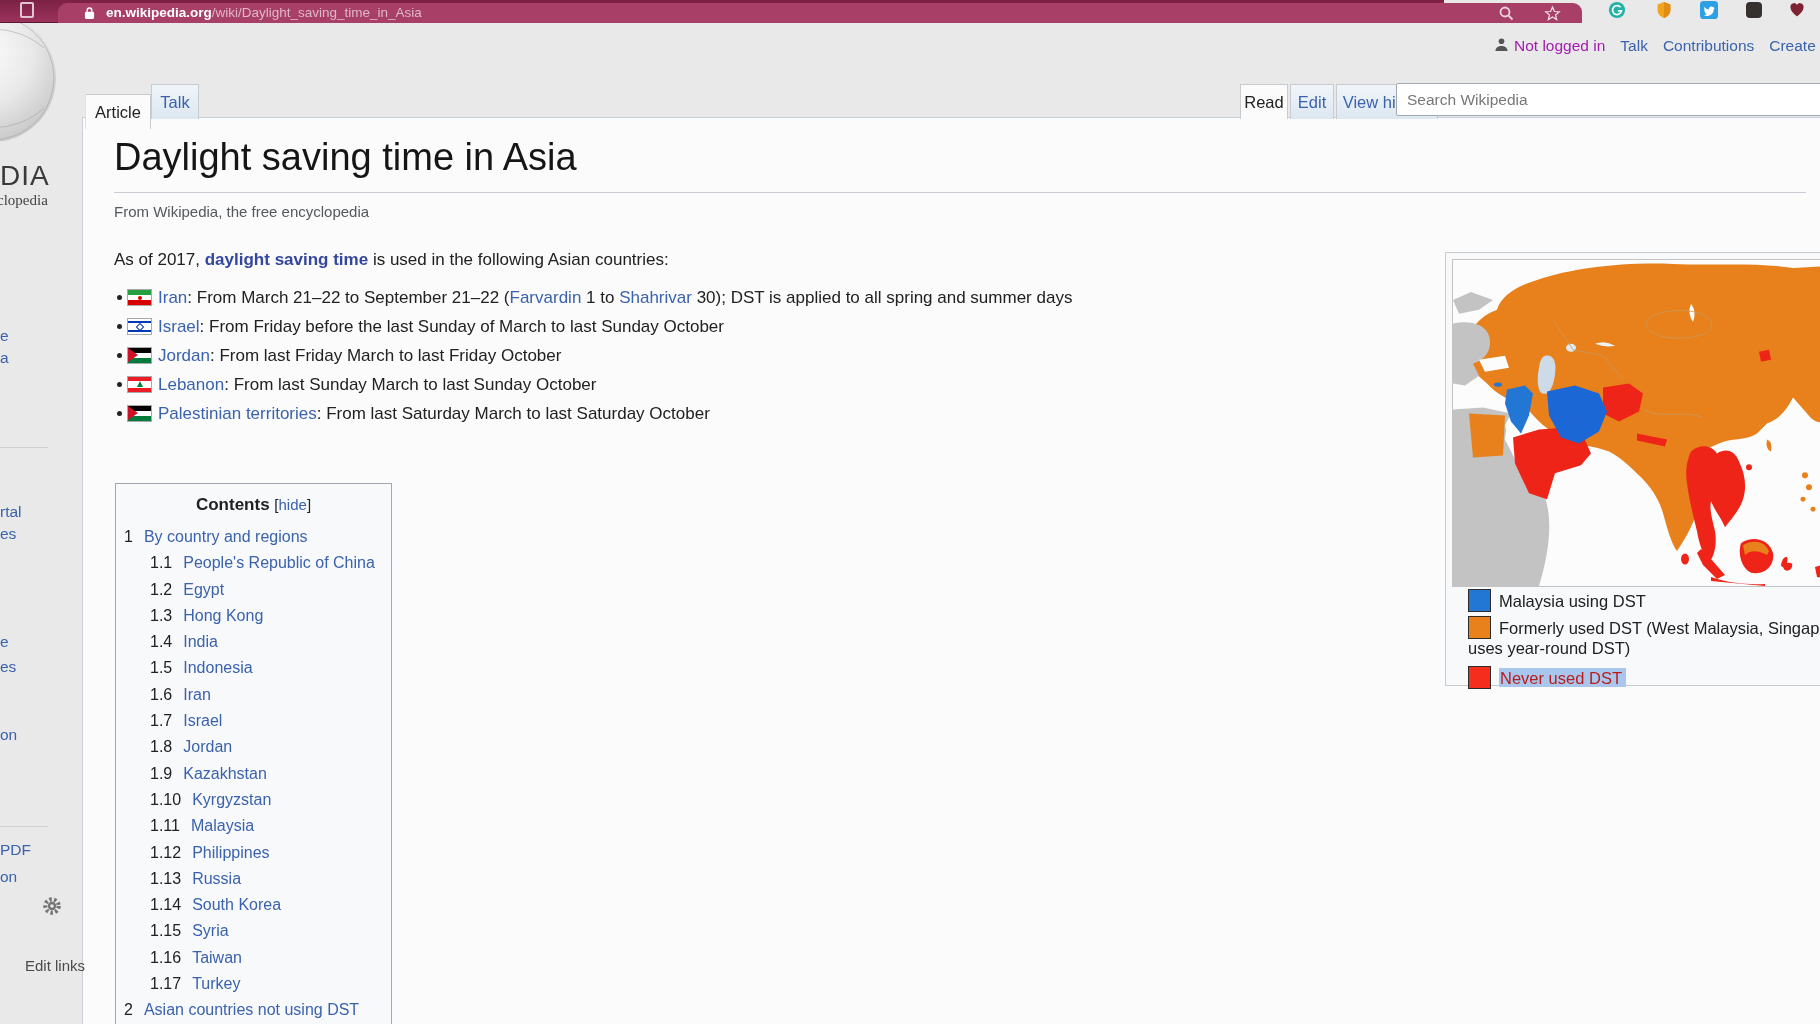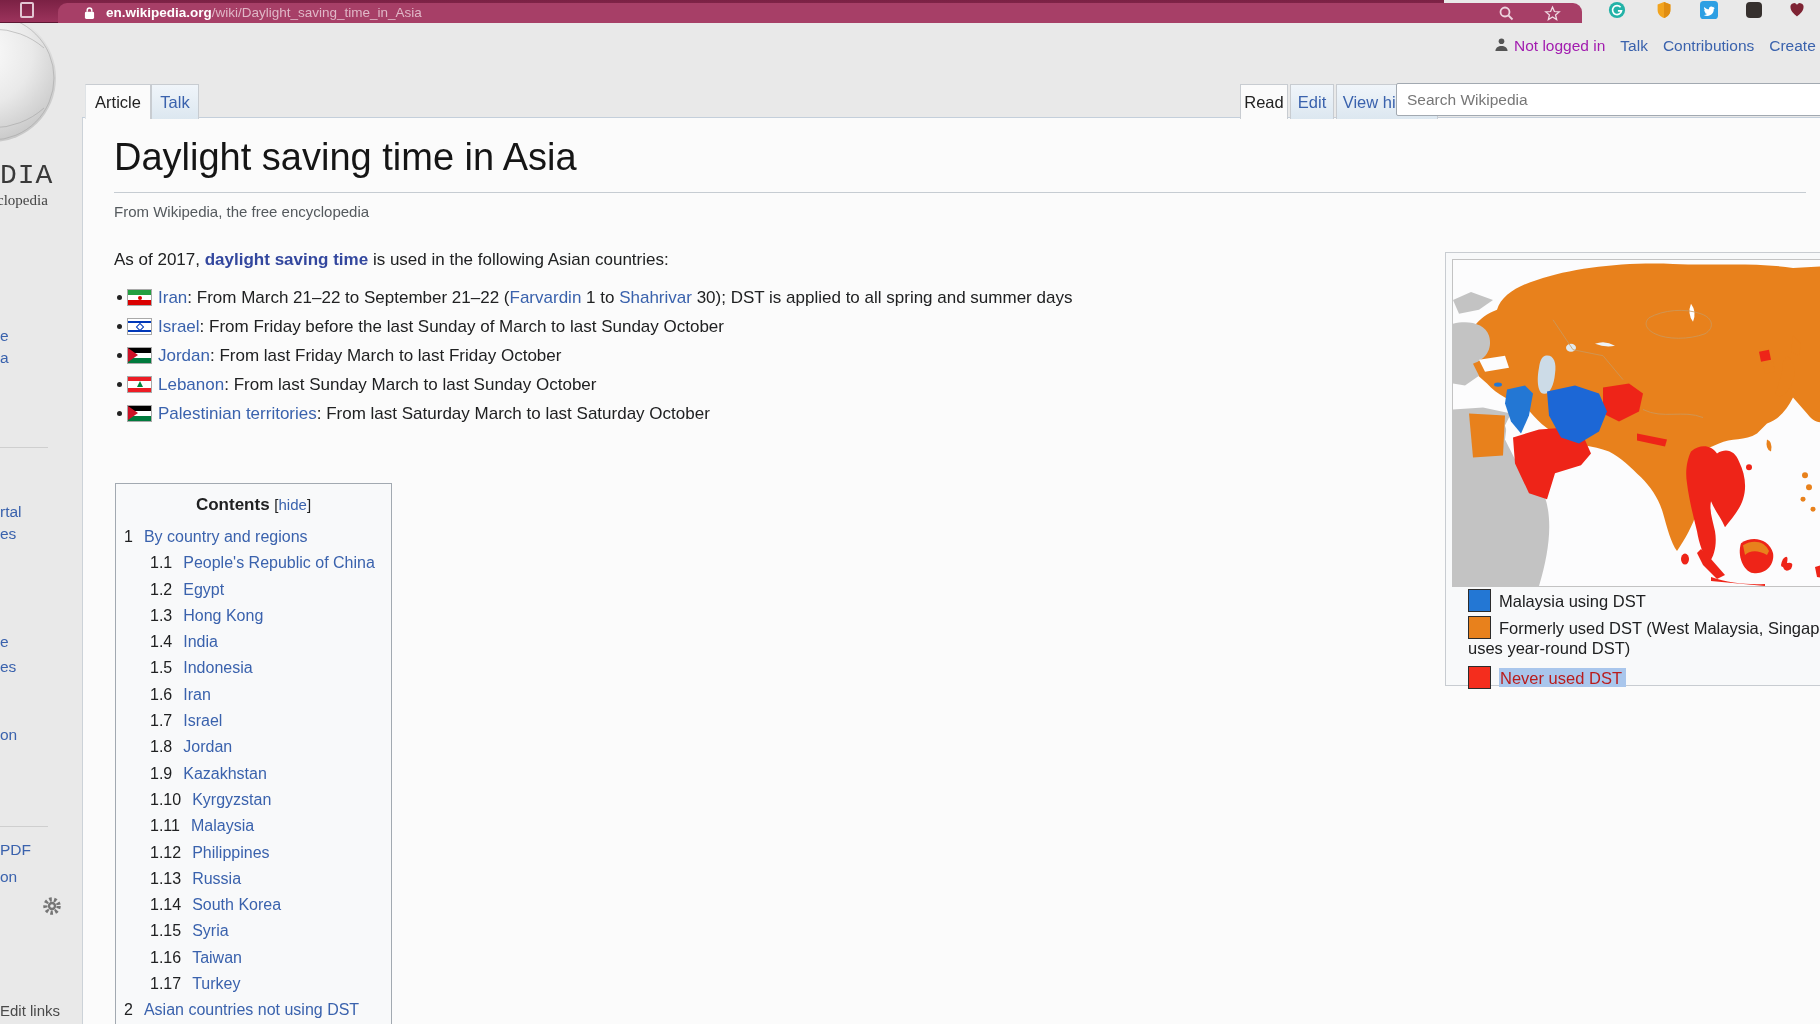--- a/index.html
+++ b/index.html
@@ -19,41 +19,41 @@
   .omni-star{position:absolute;left:1486px;top:2px;}
   .ext{position:absolute;top:1px;width:18px;height:18px;}
   .ext-dark{background:#36302e;border-radius:4px;width:16px;height:16px;top:2px;}
 
   
   .content-bg{position:absolute;left:82px;top:118px;width:1738px;height:906px;background:#fbfbfb;border-left:1px solid #ccd2d8;}
   .tabline{position:absolute;left:82px;top:117px;width:1738px;height:1px;background:#c4cfdb;z-index:2;}
   .globe{position:absolute;left:-72px;top:14px;width:128px;height:128px;border-radius:50%;
          background:radial-gradient(circle at 40% 30%,#fdfdfd,#e9e9e9 45%,#cfcfcf 72%,#b3b3b3);}
   .globe svg{position:absolute;left:0;top:0;}
-  .wordmark{position:absolute;left:0px;top:160px;font-family:Liberation Mono, monospace;font-size:28px;color:#3a3a3a;letter-spacing:1px;}
+  .wordmark{position:absolute;left:0px;top:160px;font-family:Liberation Sans, sans-serif;font-size:28px;color:#3a3a3a;letter-spacing:1px;}
   .wordtag{position:absolute;left:-3px;top:192px;font-family:"Liberation Serif",serif;font-size:15px;color:#444;}
   #sidebar-frags .sb-frag{position:absolute;left:0;font-size:15.5px;}
   #sidebar-frags .sb-plain{color:#4a4a4a;font-size:15px;}
   #sidebar-frags .sb-div{position:absolute;left:0;width:48px;height:1px;background:#cfcfcf;}
   #sidebar-frags .sb-gear{position:absolute;left:42px;}
   .wlink{color:#3a62ad;}
   .boldlink{font-weight:bold;color:#33479e;}
 
   
   .personal{position:absolute;left:1494px;top:36px;height:20px;display:flex;align-items:center;font-size:15.5px;white-space:nowrap;z-index:3;}
   .personal .status{color:#a21caf;margin-left:5px;}
   .personal .plink{margin-left:15px;}
 
   
   .tab{position:absolute;top:84px;height:35px;box-sizing:border-box;text-align:center;
        padding-top:8px;font-size:16.5px;z-index:3;border:1px solid #c8ccd1;border-bottom:none;}
   .tab.active{background:#fbfbfb;color:#222;}
   .tab.passive{background:linear-gradient(180deg,#f0f5fa,#dce7f0);}
   .tab.passive .wlink{color:#3a62ad;}
-  #tab-article{left:85px;width:66px;border-left-color:#dfe3e6;}
+  #tab-article{left:85px;width:66px;border-left-color:#dfe3e6;margin-top:10px;}
   #tab-talk{left:151px;width:48px;}
   #tab-read{left:1240px;width:48px;}
   #tab-edit{left:1290px;width:44px;}
   #tab-viewhistory{left:1336px;width:102px;}
   .searchbox{position:absolute;left:1396px;top:83px;width:440px;height:33px;box-sizing:border-box;
              border:1px solid #a2a9b1;border-radius:2px;background:#fff;padding:0 10px;font-size:15.5px;color:#333;z-index:3;}
   .searchbox::placeholder{color:#777;}
 
   
   .title{position:absolute;left:114px;top:136px;width:1692px;font-family:Liberation Sans, sans-serif;
@@ -176,21 +176,21 @@
       <span class="sb-frag wlink" style="top: 658px;">es</span>
       <span class="sb-frag wlink" style="top: 726px;">on</span>
       <div class="sb-div" style="top: 826px;"></div>
       <span class="sb-frag wlink" style="top: 841px;">PDF</span>
       <span class="sb-frag wlink" style="top: 868px;">on</span>
       <div class="sb-gear" style="top: 896px;"><svg viewBox="0 0 24 24" width="20" height="20">
           <circle cx="12" cy="12" r="8" fill="none" stroke="#757575" stroke-width="5" stroke-dasharray="3 2.7"></circle>
           <circle cx="12" cy="12" r="5" fill="#757575"></circle>
           <circle cx="12" cy="12" r="2.2" fill="#eaeaea"></circle>
         </svg></div>
-      <span class="sb-frag sb-plain" style="top: 1002px;">Edit links</span>
+      <span class="sb-frag sb-plain" style="top: 957px; padding-left: 25px;">Edit links</span>
     </div>
 
   <div class="personal">
     <span>
       <svg width="15" height="15" viewBox="0 0 16 16">
           <circle cx="8" cy="4.5" r="3" fill="#555"></circle>
           <path d="M1.5 15c0-3.5 3-5.5 6.5-5.5s6.5 2 6.5 5.5z" fill="#555"></path>
         </svg>
     </span>
     <span class="status">Not logged in</span>

